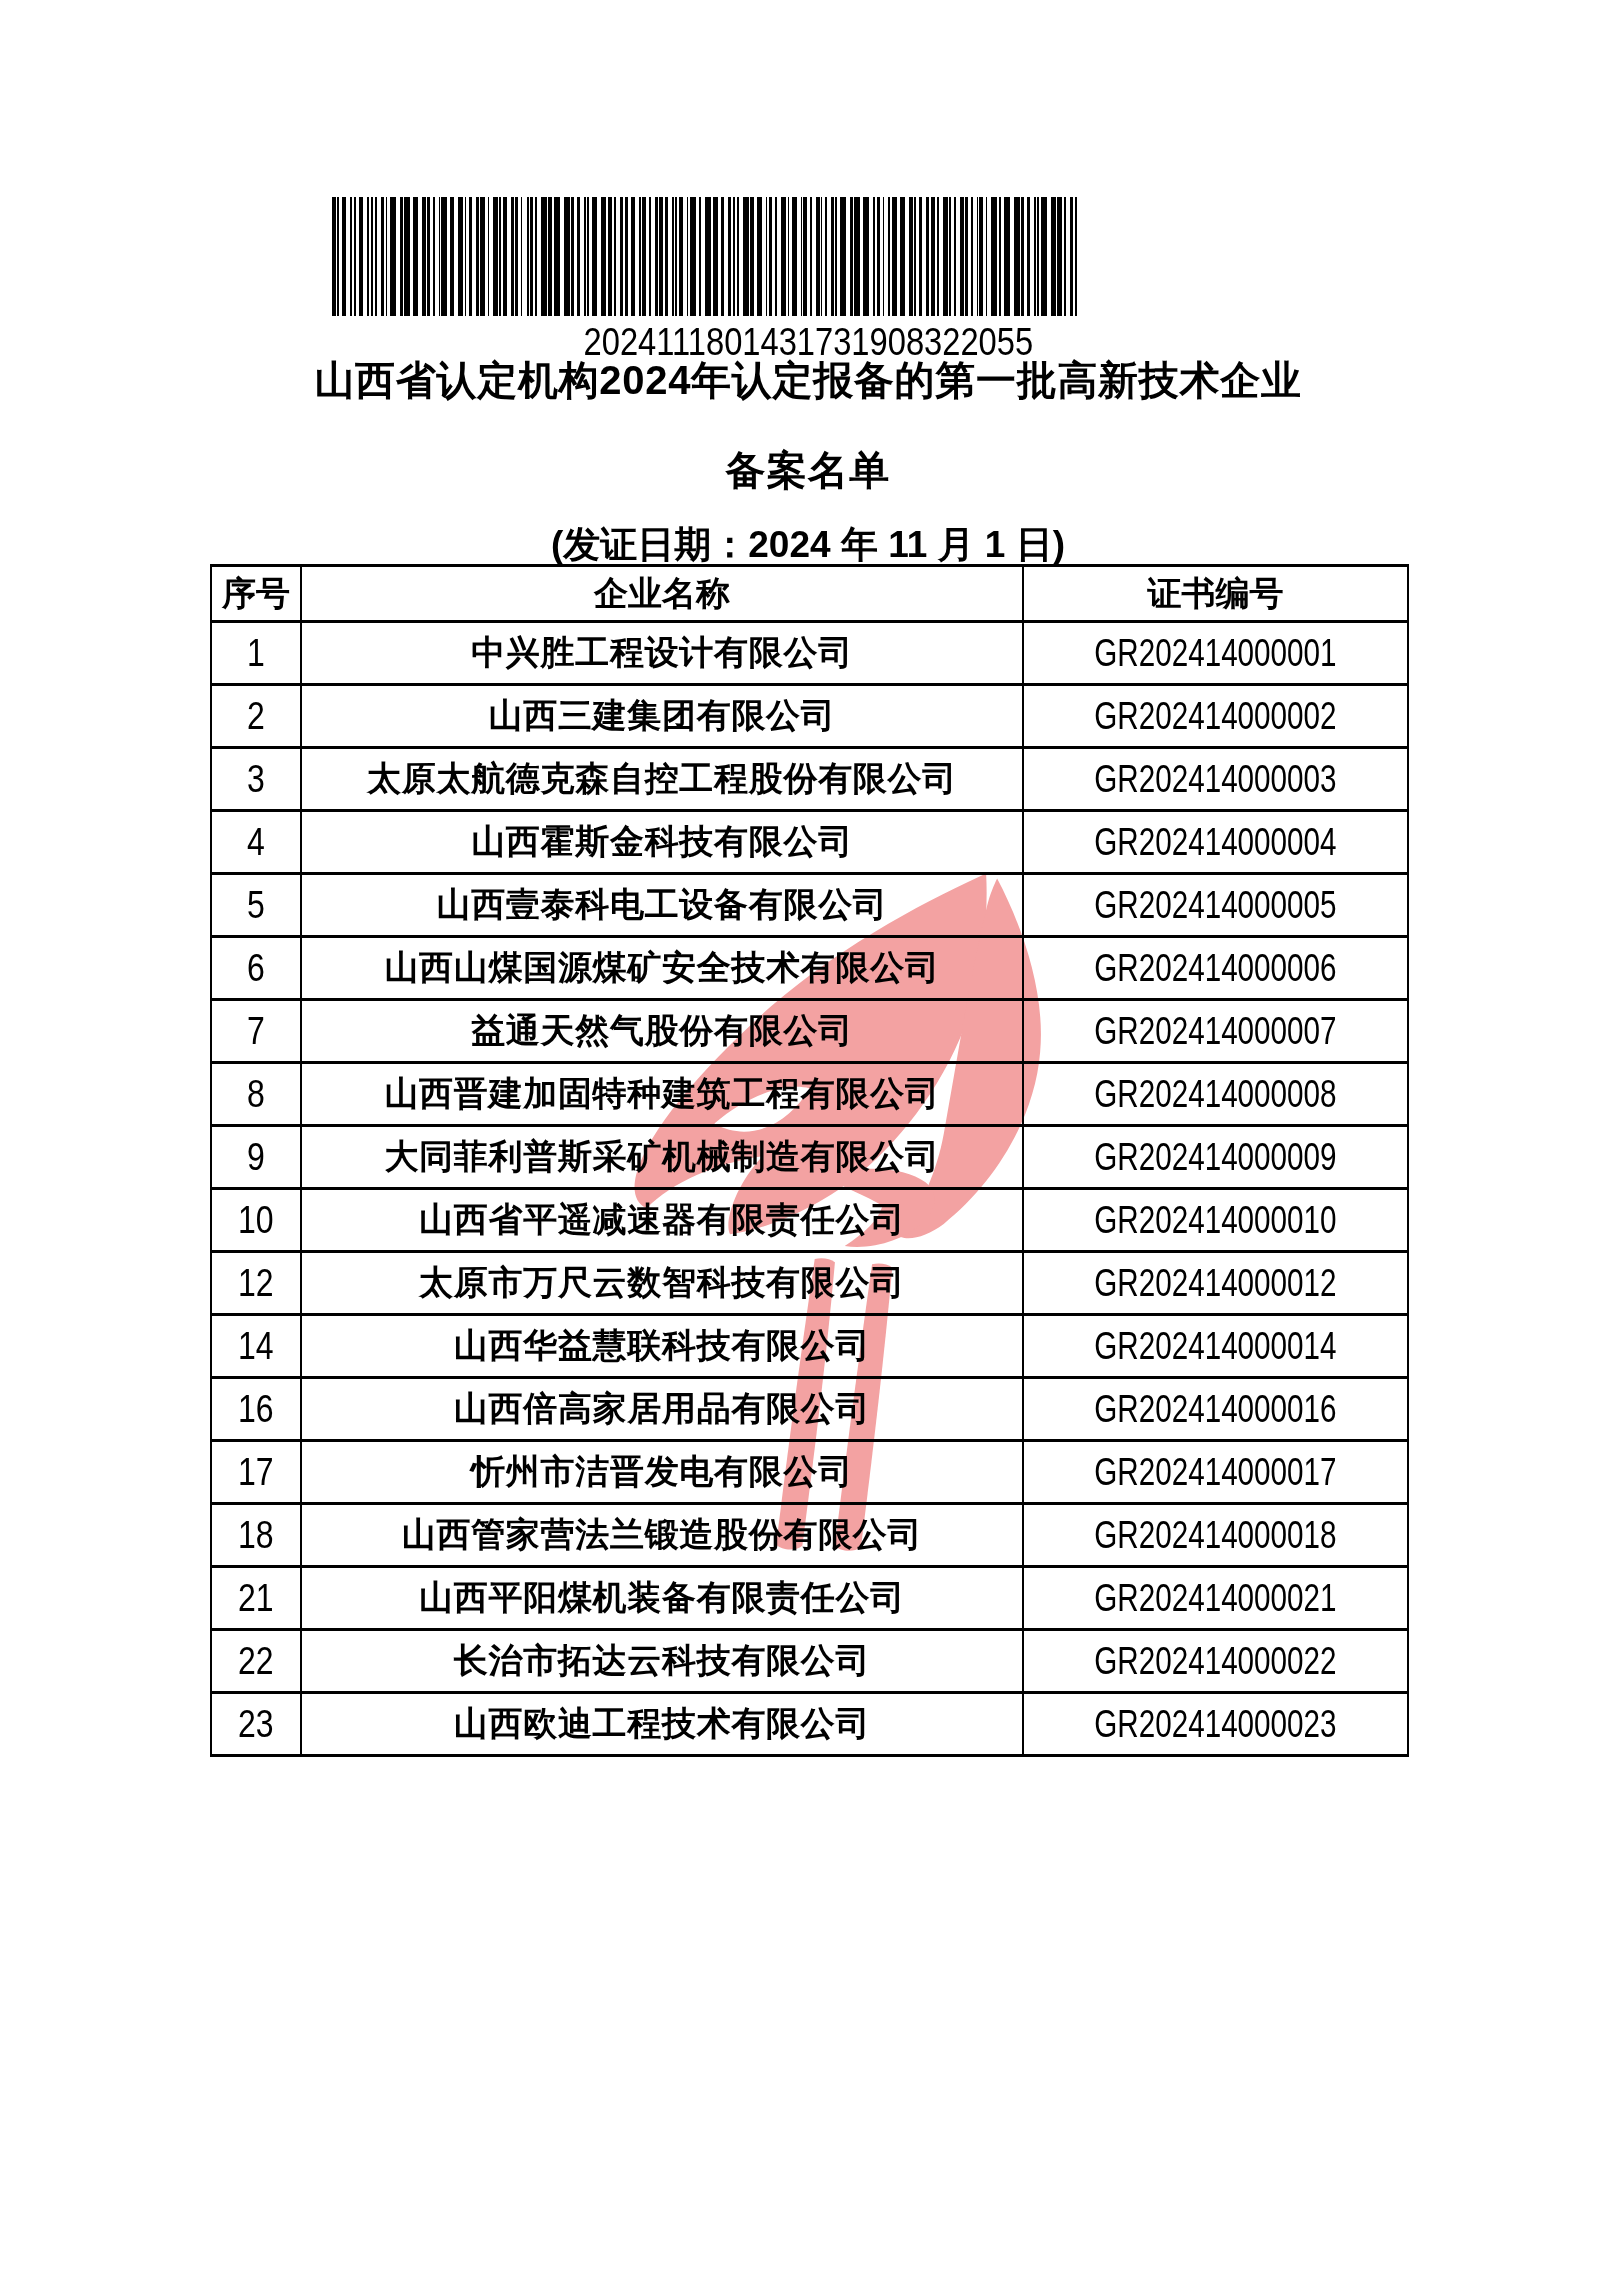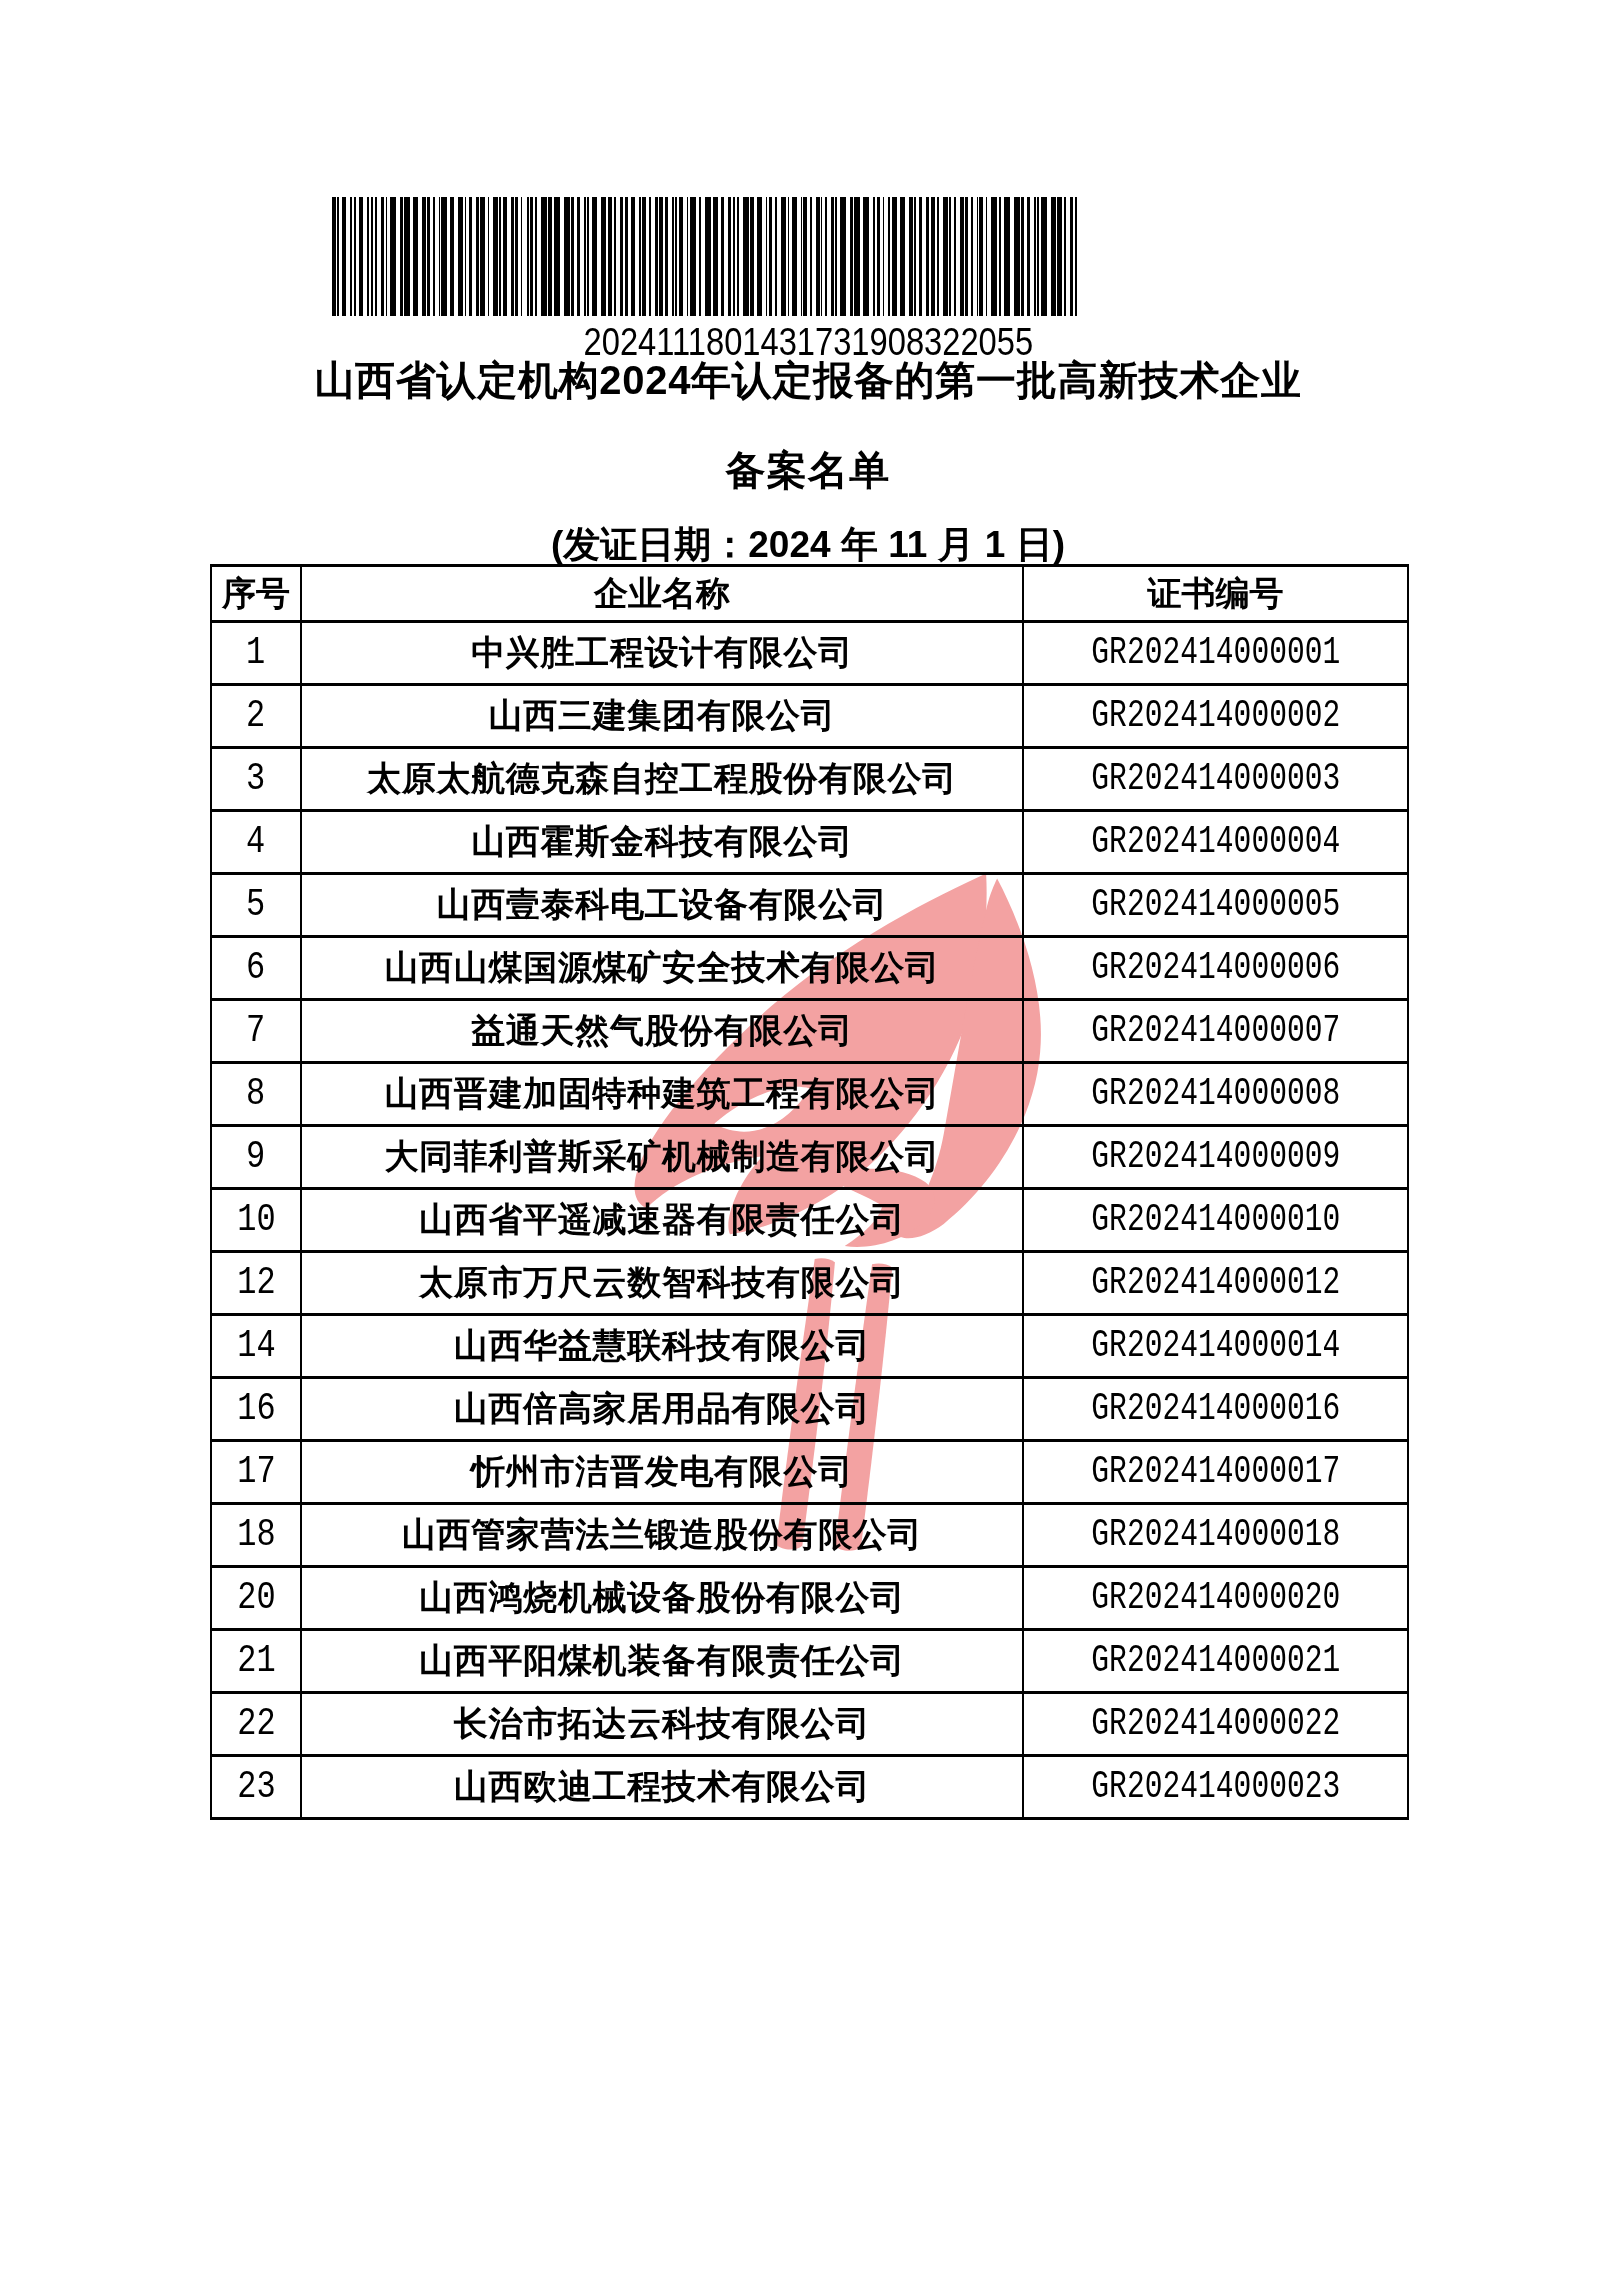--- a/index.html
+++ b/index.html
@@ -29,21 +29,21 @@
   }
   .doc-date{
     position:absolute;left:0;top:520px;width:1616px;text-align:center;
     font-size:37px;font-weight:700;color:#000;
   }
   
   .watermark{position:absolute;left:631px;top:868px;width:430px;height:717px;z-index:0;}
   
   table.roster{
     position:absolute;left:210px;top:564px;width:1197px;z-index:1;
-    border-collapse:collapse;table-layout:fixed;background:transparent;font-family:Liberation Mono, monospace;
+    border-collapse:collapse;table-layout:fixed;background:transparent;
   }
   table.roster th, table.roster td{
     border:3.3px solid #000;border-left-width:2px;border-right-width:2px;
     padding:0;text-align:center;vertical-align:middle;background:transparent;
   }
   table.roster thead tr{height:56px;}
   table.roster tbody tr{height:63px;}
   th.col-serial, th.col-company, th.col-cert{
     font-size:34px;font-weight:700;color:#000;
   }
@@ -319,25 +319,20 @@
         <td class="col-serial"><span class="cond">17</span></td>
         <td class="col-company">忻州市洁晋发电有限公司</td>
         <td class="col-cert"><span class="cond">GR202414000017</span></td>
       </tr>
       <tr>
         <td class="col-serial"><span class="cond">18</span></td>
         <td class="col-company">山西管家营法兰锻造股份有限公司</td>
         <td class="col-cert"><span class="cond">GR202414000018</span></td>
       </tr>
       <tr>
-        <td class="col-serial"><span class="cond">20</span></td>
-        <td class="col-company">山西鸿烧机械设备股份有限公司</td>
-        <td class="col-cert"><span class="cond">GR202414000020</span></td>
-      </tr>
-      <tr>
         <td class="col-serial"><span class="cond">21</span></td>
         <td class="col-company">山西平阳煤机装备有限责任公司</td>
         <td class="col-cert"><span class="cond">GR202414000021</span></td>
       </tr>
       <tr>
         <td class="col-serial"><span class="cond">22</span></td>
         <td class="col-company">长治市拓达云科技有限公司</td>
         <td class="col-cert"><span class="cond">GR202414000022</span></td>
       </tr>
       <tr>

